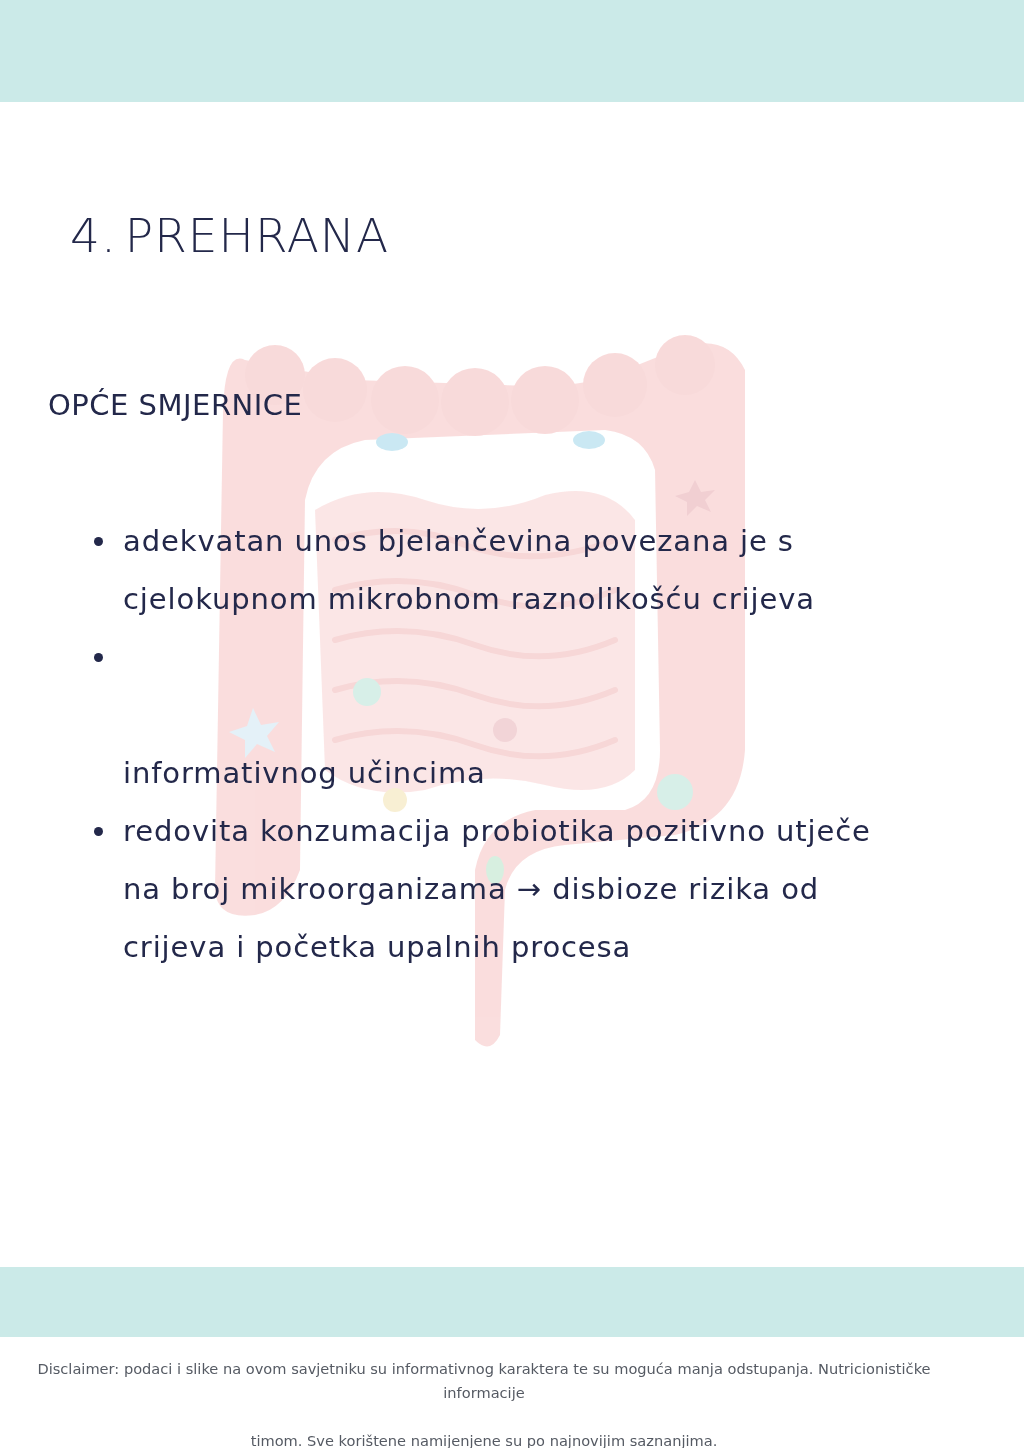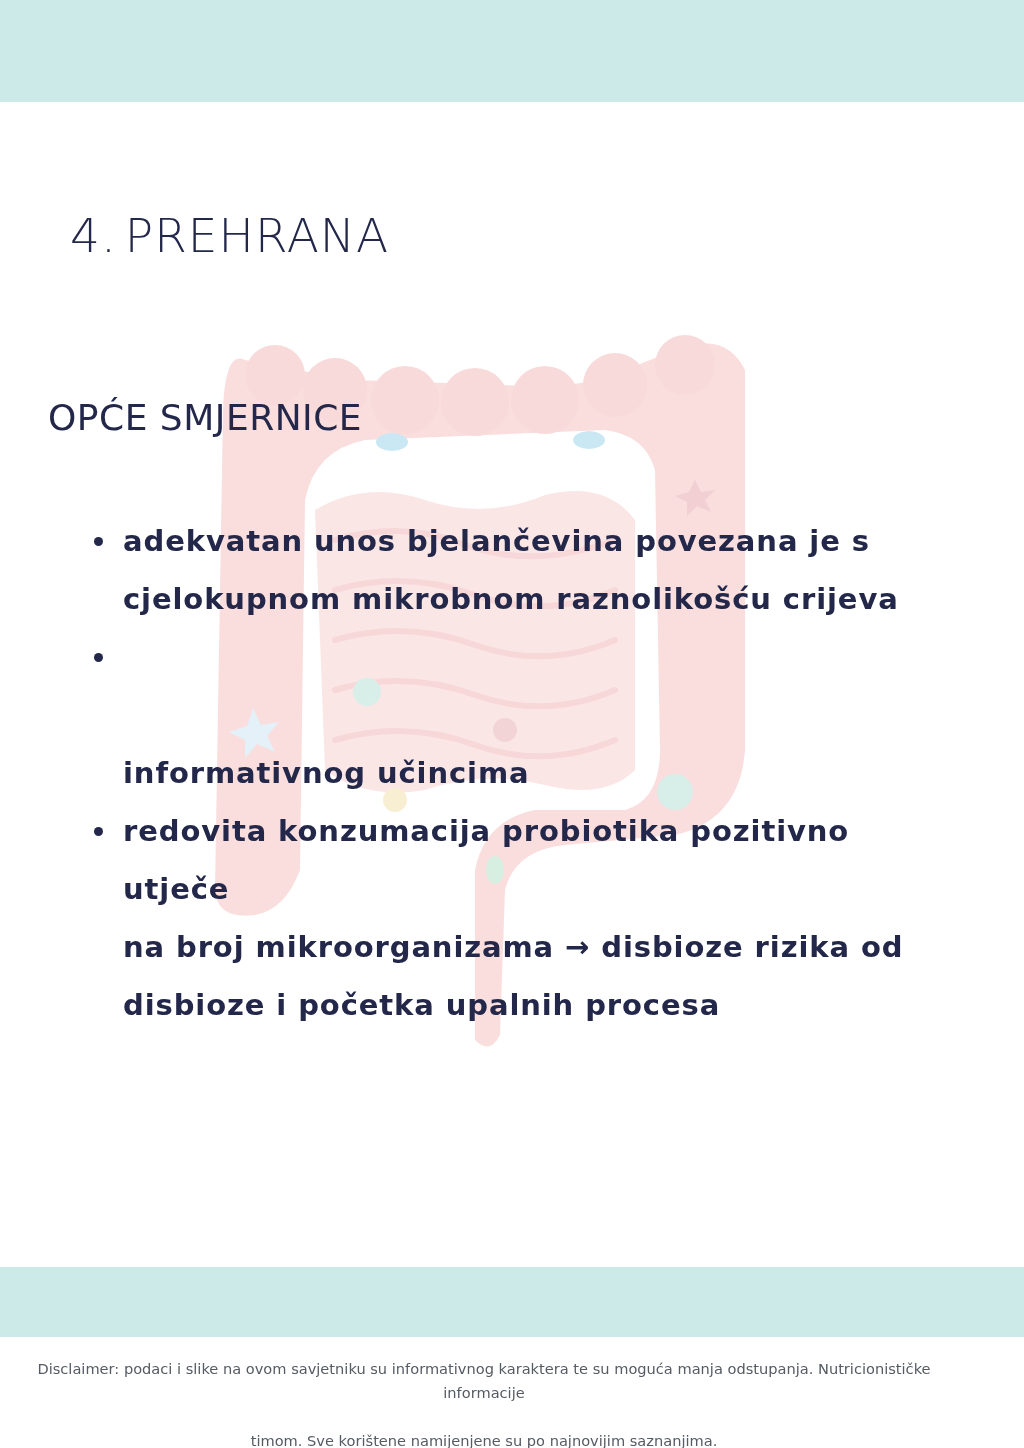--- a/index.html
+++ b/index.html
@@ -21,35 +21,34 @@
     position: absolute; left: 205px; top: 330px; width: 545px; height: 720px;
   }
   .title {
     position: absolute; left: 70px; top: 208px;
     font-family: "DejaVu Sans", sans-serif; font-weight: 300;
     font-size: 47px; letter-spacing: 1px; color: #23284a;
     display: flex; gap: 8px; white-space: nowrap;
   }
   .title span { display: inline-block; }
   .section-heading {
-    position: absolute; left: 48px; top: 397px;
+    position: absolute; left: 48px; top: 388px;
     font-family: "DejaVu Sans", sans-serif;
-    font-size: 36px; letter-spacing: 0.5px; color: #23284a;
+    font-size: 29px; letter-spacing: 0.5px; color: #23284a;
     white-space: nowrap;
   }
   .bullets {
     position: absolute; left: 92px; top: 512px; width: 850px;
     margin: 0; padding: 0; list-style: none;
   }
   .bullets li {
     position: relative; padding-left: 31px;
     font-family: "DejaVu Sans", sans-serif;
     font-size: 29px; line-height: 58px; letter-spacing: 0.9px;
     color: #23284a;
-    font-weight: bold;
   }
   .bullets li .dot {
     position: absolute; left: 2px; top: 25px; width: 9px; height: 9px;
     border-radius: 50%; background: #23284a;
   }
   .disclaimer {
     position: absolute; left: 0; top: 1357px; width: 968px;
     text-align: center;
     font-family: "DejaVu Sans", sans-serif;
     font-size: 14.6px; line-height: 24px; color: #555a63;
@@ -112,21 +111,21 @@
   <li>
     <span class="dot"></span>
     <br>
     <br>
     <span>informativnog učincima</span>
   </li>
   <li>
     <span class="dot"></span>
     <span>redovita konzumacija probiotika pozitivno utječe</span><br>
     <span>na broj mikroorganizama → disbioze rizika od</span><br>
-    <span>disbioze i početka upalnih procesa</span>
+    <span>crijeva i početka upalnih procesa</span>
   </li>
 </ul>
 
 <div class="band-bottom"></div>
 
 <div class="disclaimer">
   <span>Disclaimer: podaci i slike na ovom savjetniku su informativnog karaktera te su moguća manja odstupanja. Nutricionističke informacije</span><br>
   <br>
   <span>timom. Sve korištene namijenjene su po najnovijim saznanjima.</span>
 </div>

